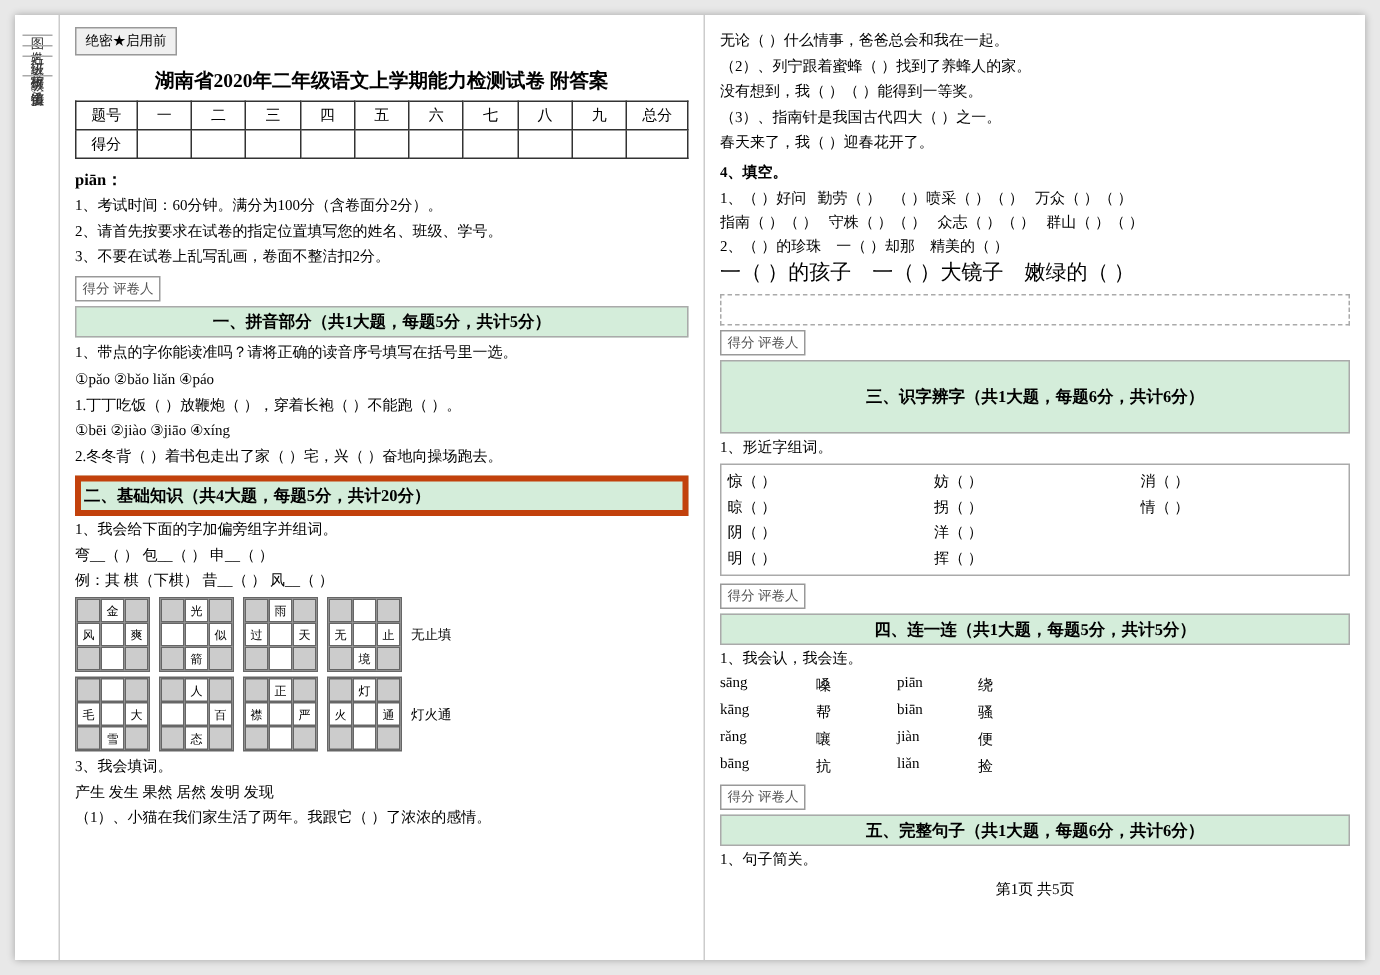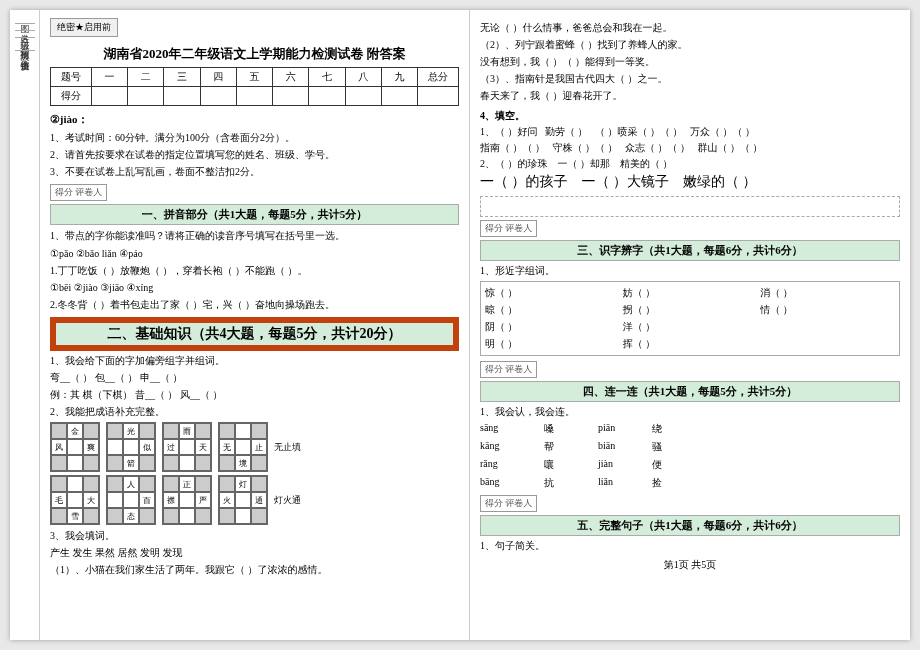--- a/index.html
+++ b/index.html
@@ -176,21 +176,21 @@
               <td></td>
               <td></td>
               <td></td>
               <td></td>
         </tr>
       </tbody>
         </table>
 
       
       <div class="question-section">
-        <div class="section-header">②jiào：</div>
+        <div class="section-header">piān：</div>
         <div class="instructions">
           <p>1、考试时间：60分钟。满分为100分（含卷面分2分）。</p>
           <p>2、请首先按要求在试卷的指定位置填写您的姓名、班级、学号。</p>
           <p>3、不要在试卷上乱写乱画，卷面不整洁扣2分。</p>
         </div>
       </div>
 
       
       <div class="score-box">
         <span class="score-reviewer">得分  评卷人</span>
@@ -201,25 +201,24 @@
         <div class="question-title">一、拼音部分（共1大题，每题5分，共计5分）</div>
         <div class="question-text">1、带点的字你能读准吗？请将正确的读音序号填写在括号里一选。</div>
         <div class="sub-question">①pǎo  ②bǎo  liǎn  ④páo</div>
         <div class="sub-question">1.丁丁吃饭（ ）放鞭炮（ ），穿着长袍（ ）不能跑（ ）。</div>
         <div class="sub-question">①bēi  ②jiào  ③jiāo  ④xíng</div>
         <div class="sub-question">2.冬冬背（ ）着书包走出了家（ ）宅，兴（ ）奋地向操场跑去。</div>
       </div>
 
       
       <div class="question-section">
-        <div class="section-box" style="border:6px solid #c2410c; background:#d4edda; padding:2px; text-align:center; font-size:14px; font-weight:bold;">二、基础知识（共4大题，每题5分，共计20分）</div>
+        <div class="section-box" style="border:4px solid #c2410c; background:#d4edda; padding:2px; text-align:left; font-size:11px; font-weight:bold;">二、基础知识（共4大题，每题5分，共计20分）</div>
         <div class="sub-question">1、我会给下面的字加偏旁组字并组词。</div>
         <div class="sub-question">弯__（  ）  包__（  ）  申__（  ）</div>
         <div class="sub-question">例：其 棋（下棋）  昔__（  ）  风__（  ）</div>
-        <div class="sub-question">2、我能把成语补充完整。</div>
 
         <div style="display:flex; gap:6px; margin:3px 0; align-items:center; flex-wrap:wrap;">
           <div style="display:inline-flex; flex-direction:column; align-items:center;">
             <div style="display:grid; grid-template-columns:repeat(3,16px); grid-template-rows:repeat(3,16px); border:1px solid #666;">
               <div style="border:1px solid #666; background:#ccc;"></div>
               <div style="border:1px solid #666; display:flex;align-items:center;justify-content:center;font-size:8px;">金</div>
               <div style="border:1px solid #666; background:#ccc;"></div>
               <div style="border:1px solid #666; display:flex;align-items:center;justify-content:center;font-size:8px;">风</div>
               <div style="border:1px solid #666; display:flex;align-items:center;justify-content:center;font-size:8px;"></div>
               <div style="border:1px solid #666; display:flex;align-items:center;justify-content:center;font-size:8px;">爽</div>
@@ -362,21 +361,21 @@
 
       <div style="border:1px dashed #aaa; padding:4px; margin:3px 0; font-size:10px;">
         &nbsp;
       </div>
 
       <div class="score-box">
         <span class="score-reviewer">得分  评卷人</span>
       </div>
 
       <div class="question-section">
-        <div style="background:#d4edda; border:1px solid #aaa; text-align:center; font-size:11px; font-weight:bold; padding:2px;">三、识字辨字（共1大题，每题6分，共计6分）</div>
+        <div style="background:#d4edda; border:1px solid #aaa; text-align:center; font-size:11px; font-weight:bold; padding:16px;">三、识字辨字（共1大题，每题6分，共计6分）</div>
         <div class="sub-question">1、形近字组词。</div>
         <div style="display:grid; grid-template-columns:repeat(3,1fr); gap:3px; font-size:10px; margin:3px 0; border:1px solid #aaa; padding:4px;">
           <span>惊（  ）</span>
           <span>妨（  ）</span>
           <span>消（  ）</span>
           <span>晾（  ）</span>
           <span>拐（  ）</span>
           <span>情（  ）</span>
           <span>阴（  ）</span>
           <span>洋（  ）</span>

